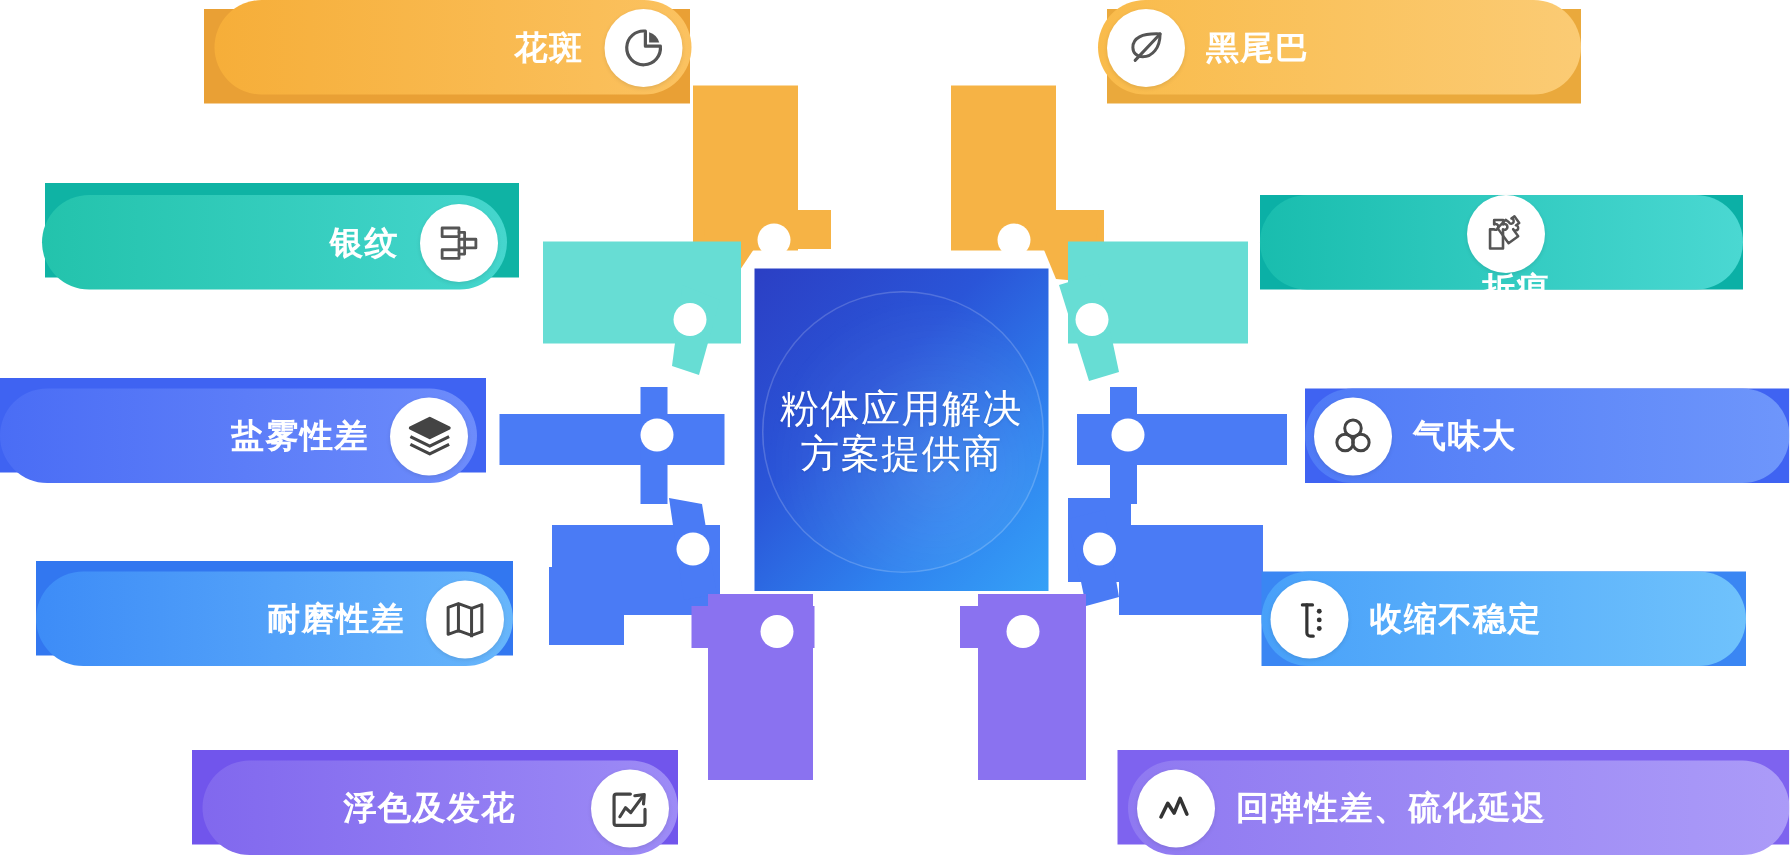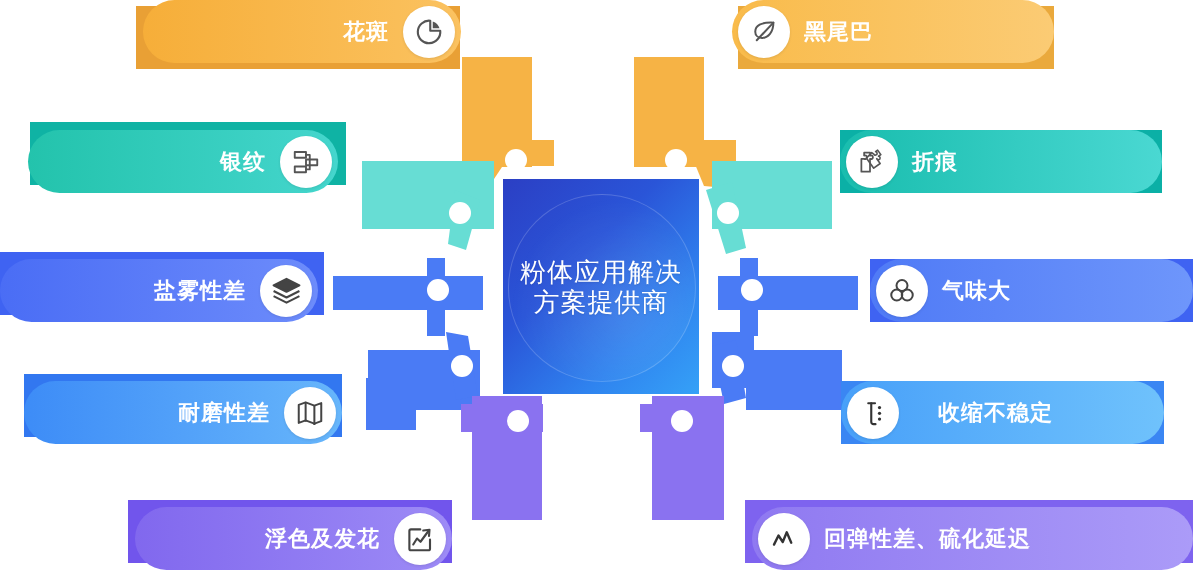--- a/index.html
+++ b/index.html
@@ -97,30 +97,30 @@
   .iconwrap svg{display:block;}
 
   
   .t-orange      { background:linear-gradient(90deg,#f6ae39 0%,#fbc260 100%); }
   .t-orange-slab { background:#e9a035; }
   .t-orange2     { background:linear-gradient(90deg,#f9bb4b 0%,#fbcb74 100%); }
   .t-orange2-slab{ background:#eaa93c; }
 
   .t-teal      { background:linear-gradient(90deg,#23c3ac 0%,#45d6cd 100%); }
   .t-teal-slab { background:#0fb3a4; }
-  .t-teal2     { background:linear-gradient(90deg,#19bdae 0%,#4ad8d2 100%); }
+  .t-teal2     { background:linear-gradient(90deg,#19bdae 0%,#4ad8d2 100%);flex-direction:column; }
   .t-teal2-slab{ background:#0bb0a6; }
 
   .t-blue      { background:linear-gradient(90deg,#4a6df5 0%,#6d8cfb 100%); }
   .t-blue-slab { background:#3f63f2; }
   .t-blue2     { background:linear-gradient(90deg,#3d8cf7 0%,#67b6fb 100%); }
   .t-blue2-slab{ background:#3277f0; }
   .t-blue3     { background:linear-gradient(90deg,#4f7af6 0%,#6e96fb 100%); }
   .t-blue3-slab{ background:#3f63f2; }
-  .t-blue4     { background:linear-gradient(90deg,#48a0f9 0%,#6fc2fc 100%);gap:25px; }
+  .t-blue4     { background:linear-gradient(90deg,#48a0f9 0%,#6fc2fc 100%); }
   .t-blue4-slab{ background:#3a86f3; }
 
   .t-purple      { background:linear-gradient(90deg,#8168ee 0%,#9d8bf6 100%); }
   .t-purple-slab { background:#7155ec; }
   .t-purple2     { background:linear-gradient(90deg,#8f79f1 0%,#ab9bf8 100%); }
   .t-purple2-slab{ background:#7e63ef; }
 </style>
 </head>
 <body>
 
@@ -240,21 +240,21 @@
     <span class="label">耐磨性差</span>
     <span class="iconwrap">
       <svg width="30" height="30" viewBox="0 0 24 24" fill="none" stroke="#444" stroke-width="1.6" stroke-linejoin="round">
         <path d="M3 5.5l5.5-2 7 2.6 5.5-2v14.4l-5.5 2-7-2.6-5.5 2V5.5z"></path>
         <path d="M8.5 3.5v15.4M15.5 6.1v15.4"></path>
       </svg>
     </span>
   </div>
 
   <div class="slab t-purple-slab" style="left:128px; top:500px; width:324px;"></div>
-  <div class="pill right-icon t-purple" style="left:135px; top:507px; width:317px;">
+  <div class="pill right-icon t-purple" style="left:135px; top:507px; width:317px;gap:36px;">
     <span class="label">浮色及发花</span>
     <span class="iconwrap">
       <svg width="30" height="30" viewBox="0 0 24 24" fill="none" stroke="#444" stroke-width="1.7" stroke-linecap="round" stroke-linejoin="round">
         <path d="M20 12.5v7.2a1.3 1.3 0 0 1-1.3 1.3H4.8A1.3 1.3 0 0 1 3.5 19.7V5.6a1.3 1.3 0 0 1 1.3-1.3h7.4"></path>
         <polyline points="6.6,16.4 9.6,11.6 12.4,14.2 18.6,5.8"></polyline>
         <polyline points="14.6,5.2 19.6,4.6 19.2,9.6"></polyline>
       </svg>
     </span>
   </div>
 

